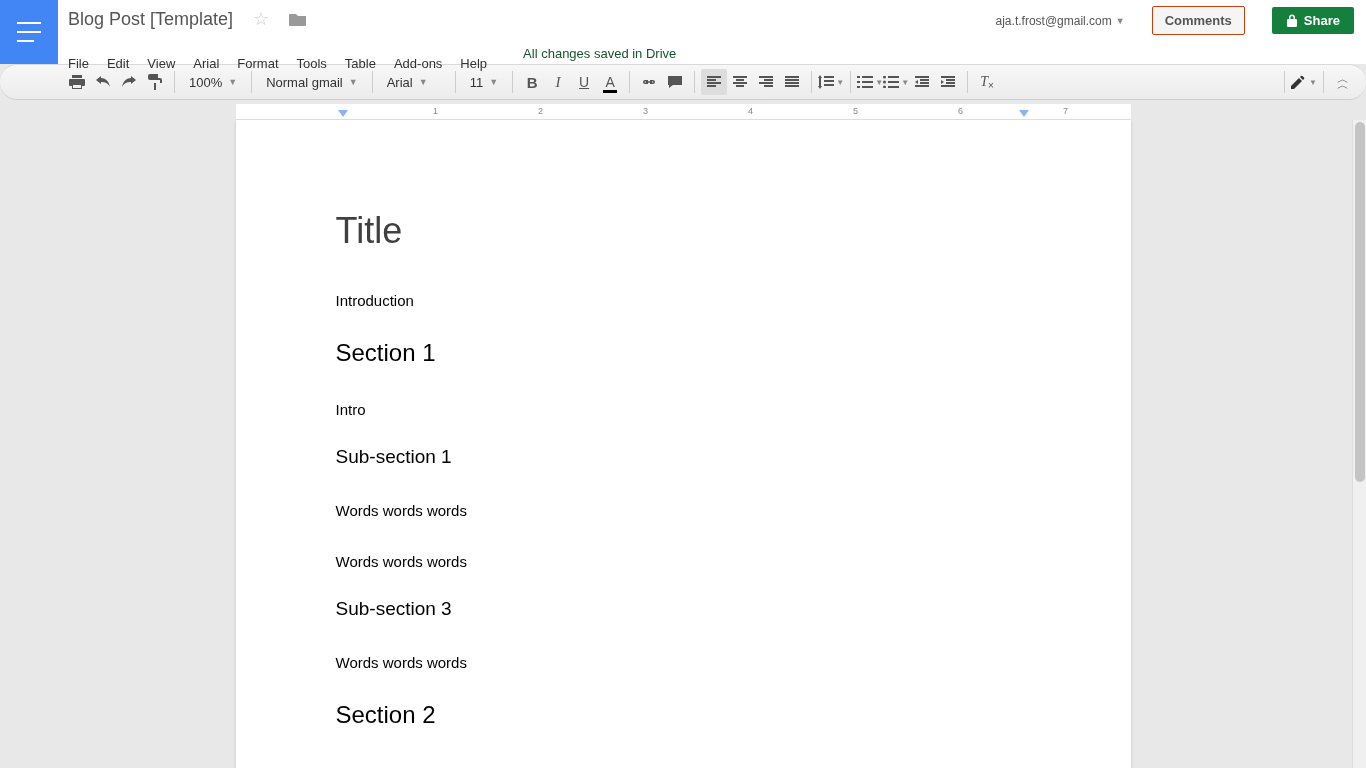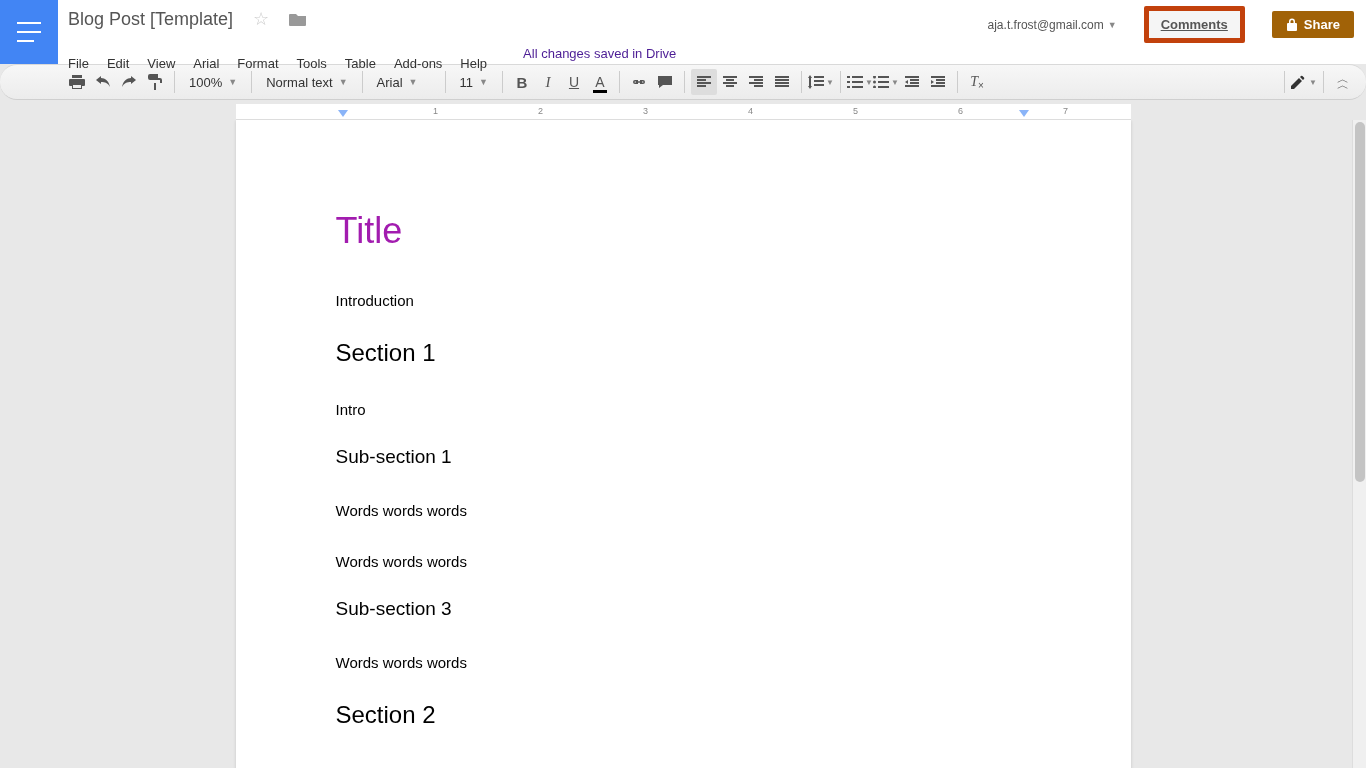--- a/index.html
+++ b/index.html
@@ -13,26 +13,26 @@
 .logo-lines span:nth-child(3) { width: 70%; }
 
 .header-main { flex: 1; padding: 8px 8px 0 10px; position: relative; }
 .doc-title-row { display: flex; align-items: center; gap: 20px; }
 .doc-title { font-size: 18px; color: #555; font-weight: 400; }
 .star-icon { color: #ccc; font-size: 18px; cursor: pointer; }
 .folder-icon { color: #999; }
 
 .menubar { display: flex; gap: 18px; margin-top: 6px; font-size: 13px; color: #333; align-items: center; }
 .menubar .menu-item { cursor: pointer; margin-top: 20px; }
-.save-status { color: #4c1d95; margin-left: 18px; font-size: 13px; }
+.save-status { color: #14532d; margin-left: 18px; font-size: 13px; }
 
 .header-right { position: absolute; right: 12px; top: 6px; display: flex; align-items: center; gap: 27px; }
 .account-email { font-size: 12px; color: #555; display: flex; align-items: center; gap: 4px; }
-.btn-comments { background: #f5f5f5; border: 5px solid #c2410c; padding: 6px 12px; font-size: 13px; font-weight: 700; color: #555; border-radius: 2px; cursor: pointer; text-decoration: underline; }
-.btn-share { background: #a16207; color: #fff; border: none; padding: 6px 14px; font-size: 13px; font-weight: 700; border-radius: 2px; cursor: pointer; display: flex; align-items: center; gap: 6px; }
+.btn-comments { background: #f5f5f5; border: 1px solid #c2410c; padding: 6px 12px; font-size: 13px; font-weight: 700; color: #555; border-radius: 2px; cursor: pointer; }
+.btn-share { background: #15803d; color: #fff; border: none; padding: 6px 14px; font-size: 13px; font-weight: 700; border-radius: 2px; cursor: pointer; display: flex; align-items: center; gap: 6px; }
 
 
 .toolbar { background: linear-gradient(#f7f7f7, #ececec); border-top: 1px solid #d9d9d9; border-bottom: 1px solid #cfcfcf; height: 36px; display: flex; align-items: center; padding: 0 10px 0 64px; gap: 0; border-radius: 17px; }
 .toolbar .sep { width: 1px; height: 22px; background: #ccc; margin: 0 6px; }
 .tb-btn { width: 26px; height: 26px; display: flex; align-items: center; justify-content: center; color: #555; cursor: pointer; font-size: 14px; border-radius: 2px; }
 .tb-select { display: flex; align-items: center; gap: 6px; padding: 0 8px; height: 26px; font-size: 13px; color: #333; cursor: pointer; }
 .tb-select .caret { color: #888; font-size: 9px; }
 .underline-a { position: relative; display: inline-block; }
 .underline-a::after { content: ""; position: absolute; left: -2px; right: -2px; bottom: -3px; height: 3px; background: #000; }
 
@@ -41,21 +41,21 @@
 
 .ruler-wrap { background: #e8e8e8; }
 .ruler { background: #fff; height: 16px; margin: 0 auto; width: 895px; position: relative; border-bottom: 1px solid #ddd; font-size: 9px; color: #888; margin-top: 4px; }
 .ruler-tick-num { position: absolute; top: 2px; transform: translateX(-50%); }
 .ruler-indent-left { position: absolute; top: 6px; left: 102px; width: 0; height: 0; border-left: 5px solid transparent; border-right: 5px solid transparent; border-top: 7px solid #8ab4f8; }
 .ruler-indent-right { position: absolute; top: 6px; right: 102px; width: 0; height: 0; border-left: 5px solid transparent; border-right: 5px solid transparent; border-top: 7px solid #8ab4f8; }
 
 
 .canvas { background: #e8e8e8; height: 648px; overflow-y: auto; }
 .page { background: #fff; width: 895px; margin: 0 auto; min-height: 1100px; padding: 90px 100px; box-shadow: 0 1px 3px rgba(0,0,0,.15); }
-.page h1 { font-size: 36px; font-weight: 400; color: #a21caf; margin-bottom: 40px; }
+.page h1 { font-size: 36px; font-weight: 400; color: #404040; margin-bottom: 40px; }
 .page h2 { font-size: 24px; font-weight: 400; color: #000; margin-top: 30px; margin-bottom: 14px; }
 .page h3 { font-size: 19px; font-weight: 400; color: #000; margin-top: 28px; margin-bottom: 12px; }
 .page p { font-size: 15px; color: #000; margin-bottom: 8px; margin-top: 34px; }
 
 svg { display: block; }
 
 
 .scrollbar-v { position: absolute; right: 0; top: 120px; width: 14px; bottom: 0; background: #f0f0f0; border-left: 1px solid #ddd; }
 .scrollbar-thumb { width: 10px; background: #c4c4c4; border-radius: 5px; margin: 2px auto; height: 360px; }
 </style>
@@ -129,21 +129,21 @@
         <path fill="#555" d="M2 0h8v4h2a2 2 0 0 1 2 2v3h-2V6H2a2 2 0 0 1-2-2V2a2 2 0 0 1 2-2zm4 9h2v7l-1 0-1 0z"></path>
       </svg>
     </div>
   <div class="sep"></div>
   <div class="tb-select">
       <span>100%</span>
       <span class="caret">▼</span>
     </div>
   <div class="sep"></div>
   <div class="tb-select" style="min-width:92px">
-      <span>Normal text</span>
+      <span>Normal gmail</span>
       <span class="caret">▼</span>
     </div>
   <div class="sep"></div>
   <div class="tb-select" style="min-width:70px">
       <span>Arial</span>
       <span class="caret">▼</span>
     </div>
   <div class="sep"></div>
   <div class="tb-select" style="min-width:40px">
       <span>11</span>

